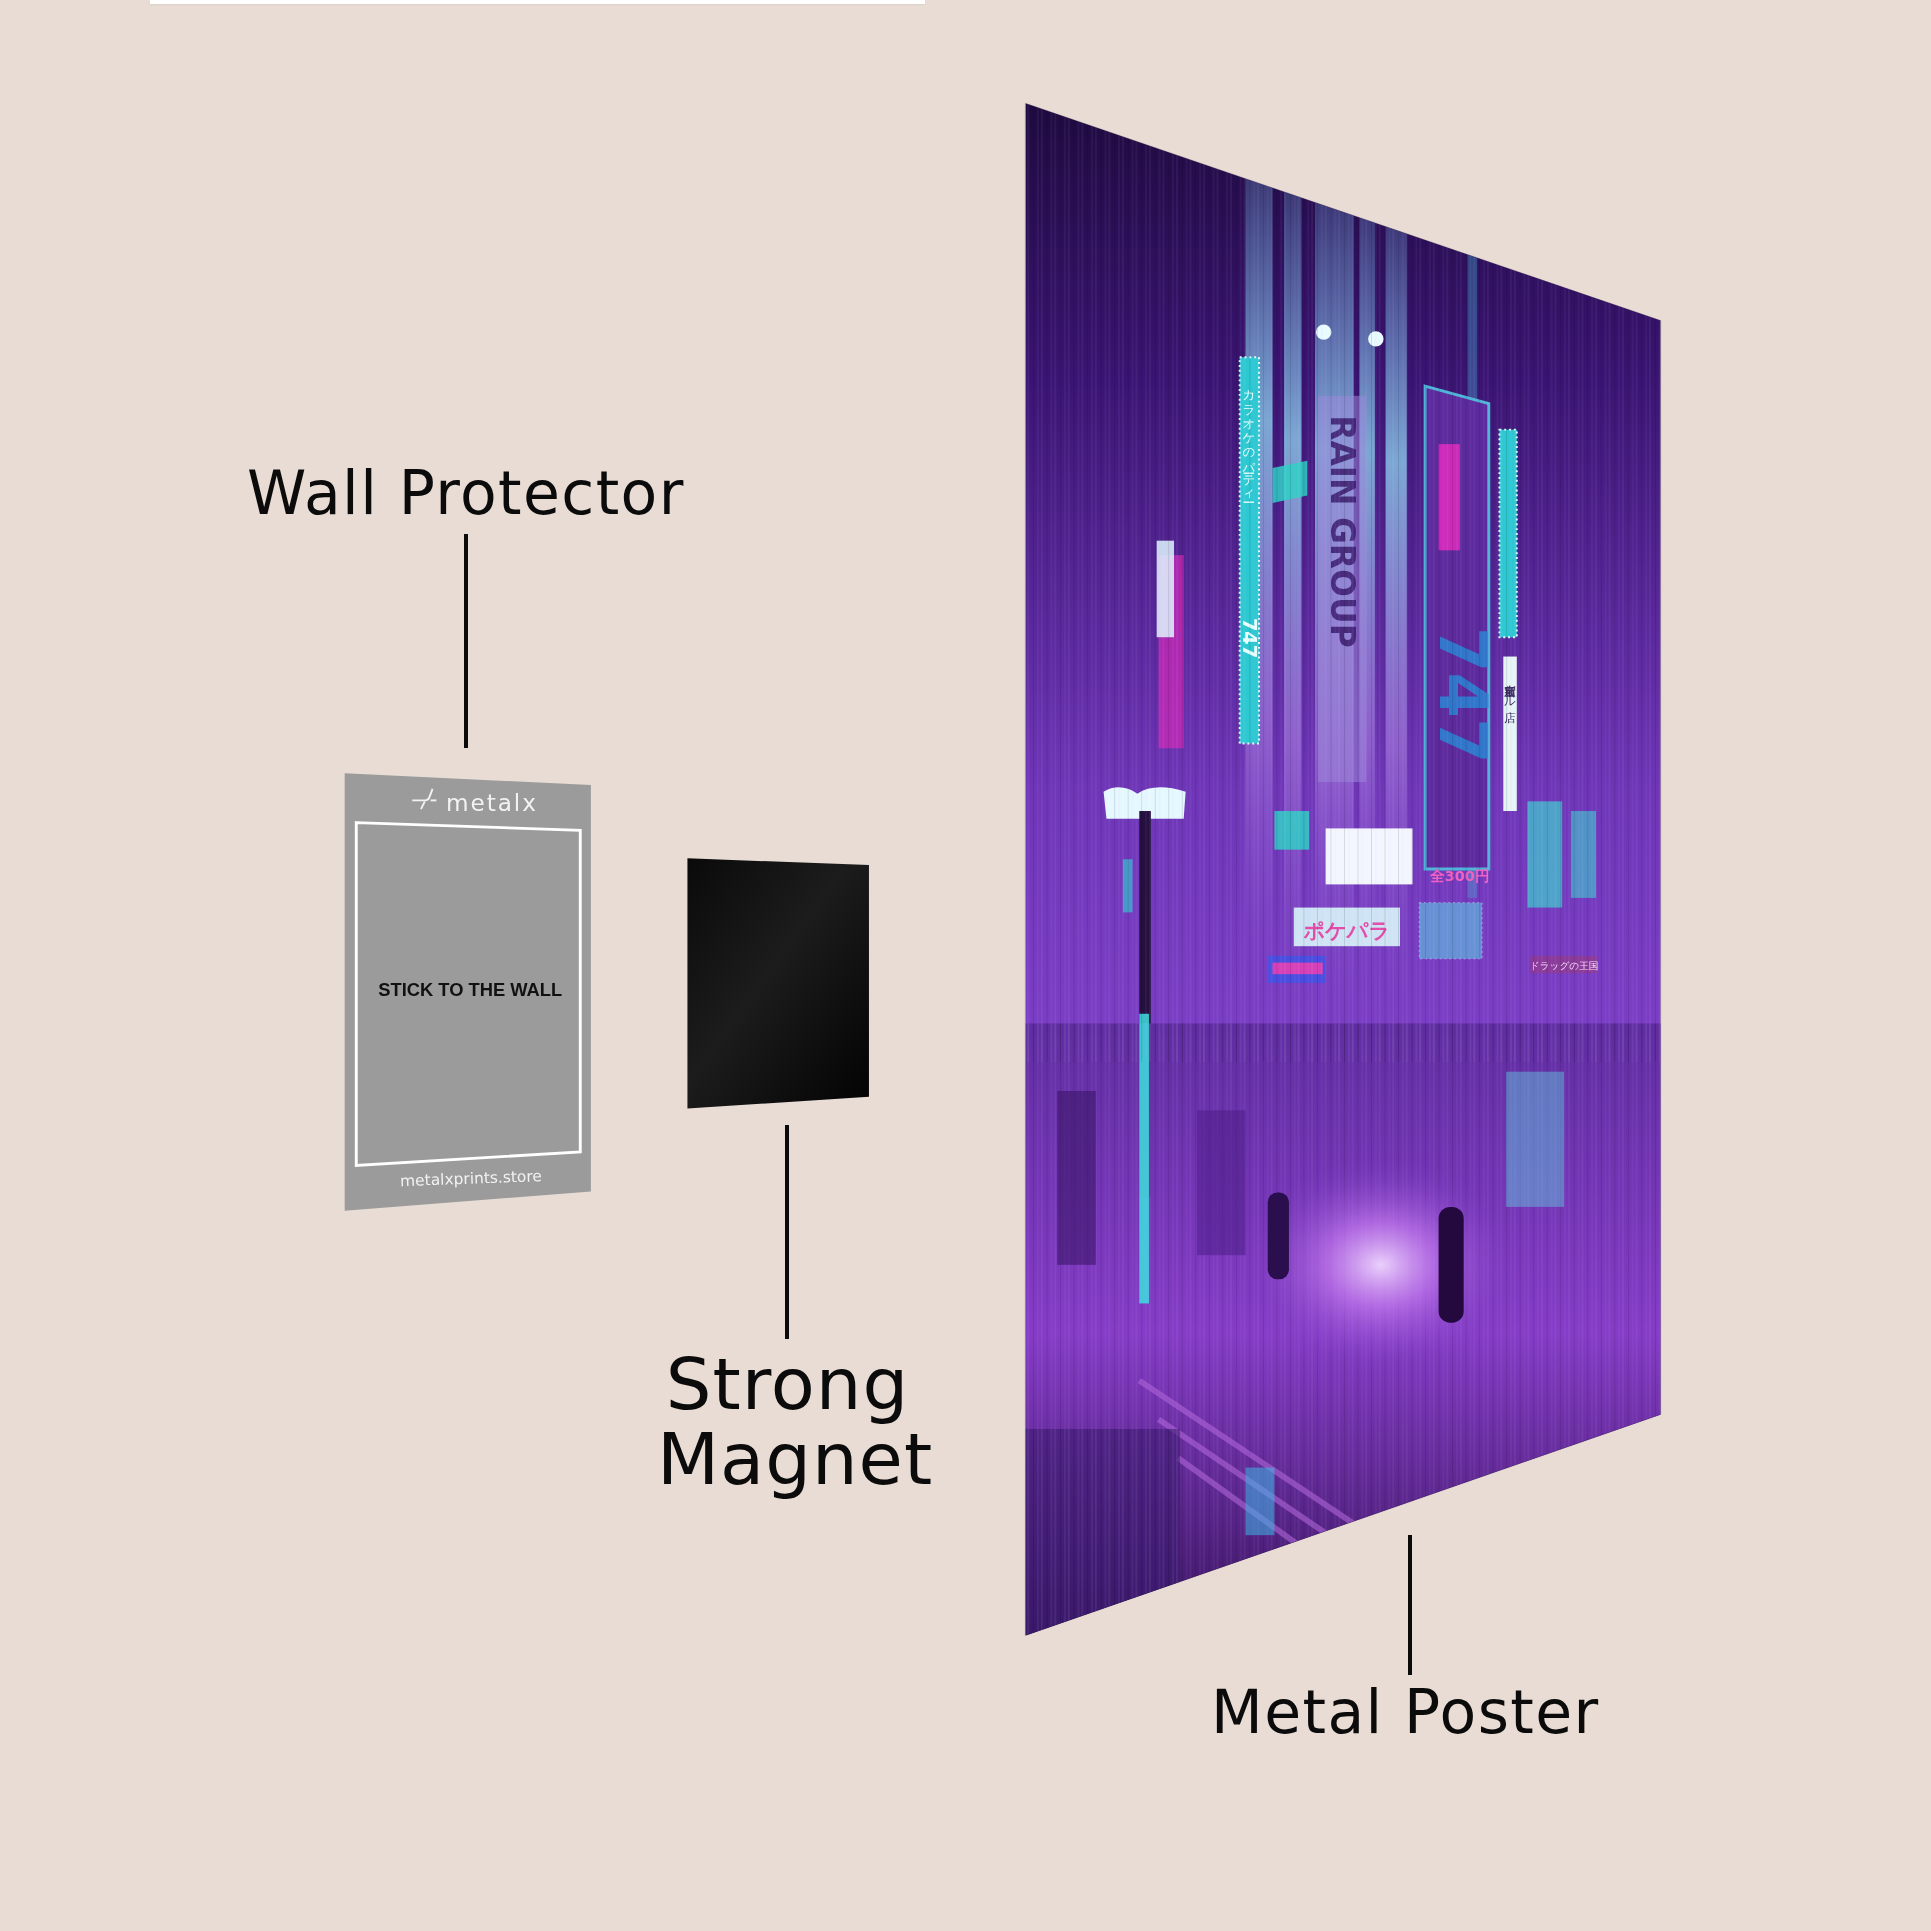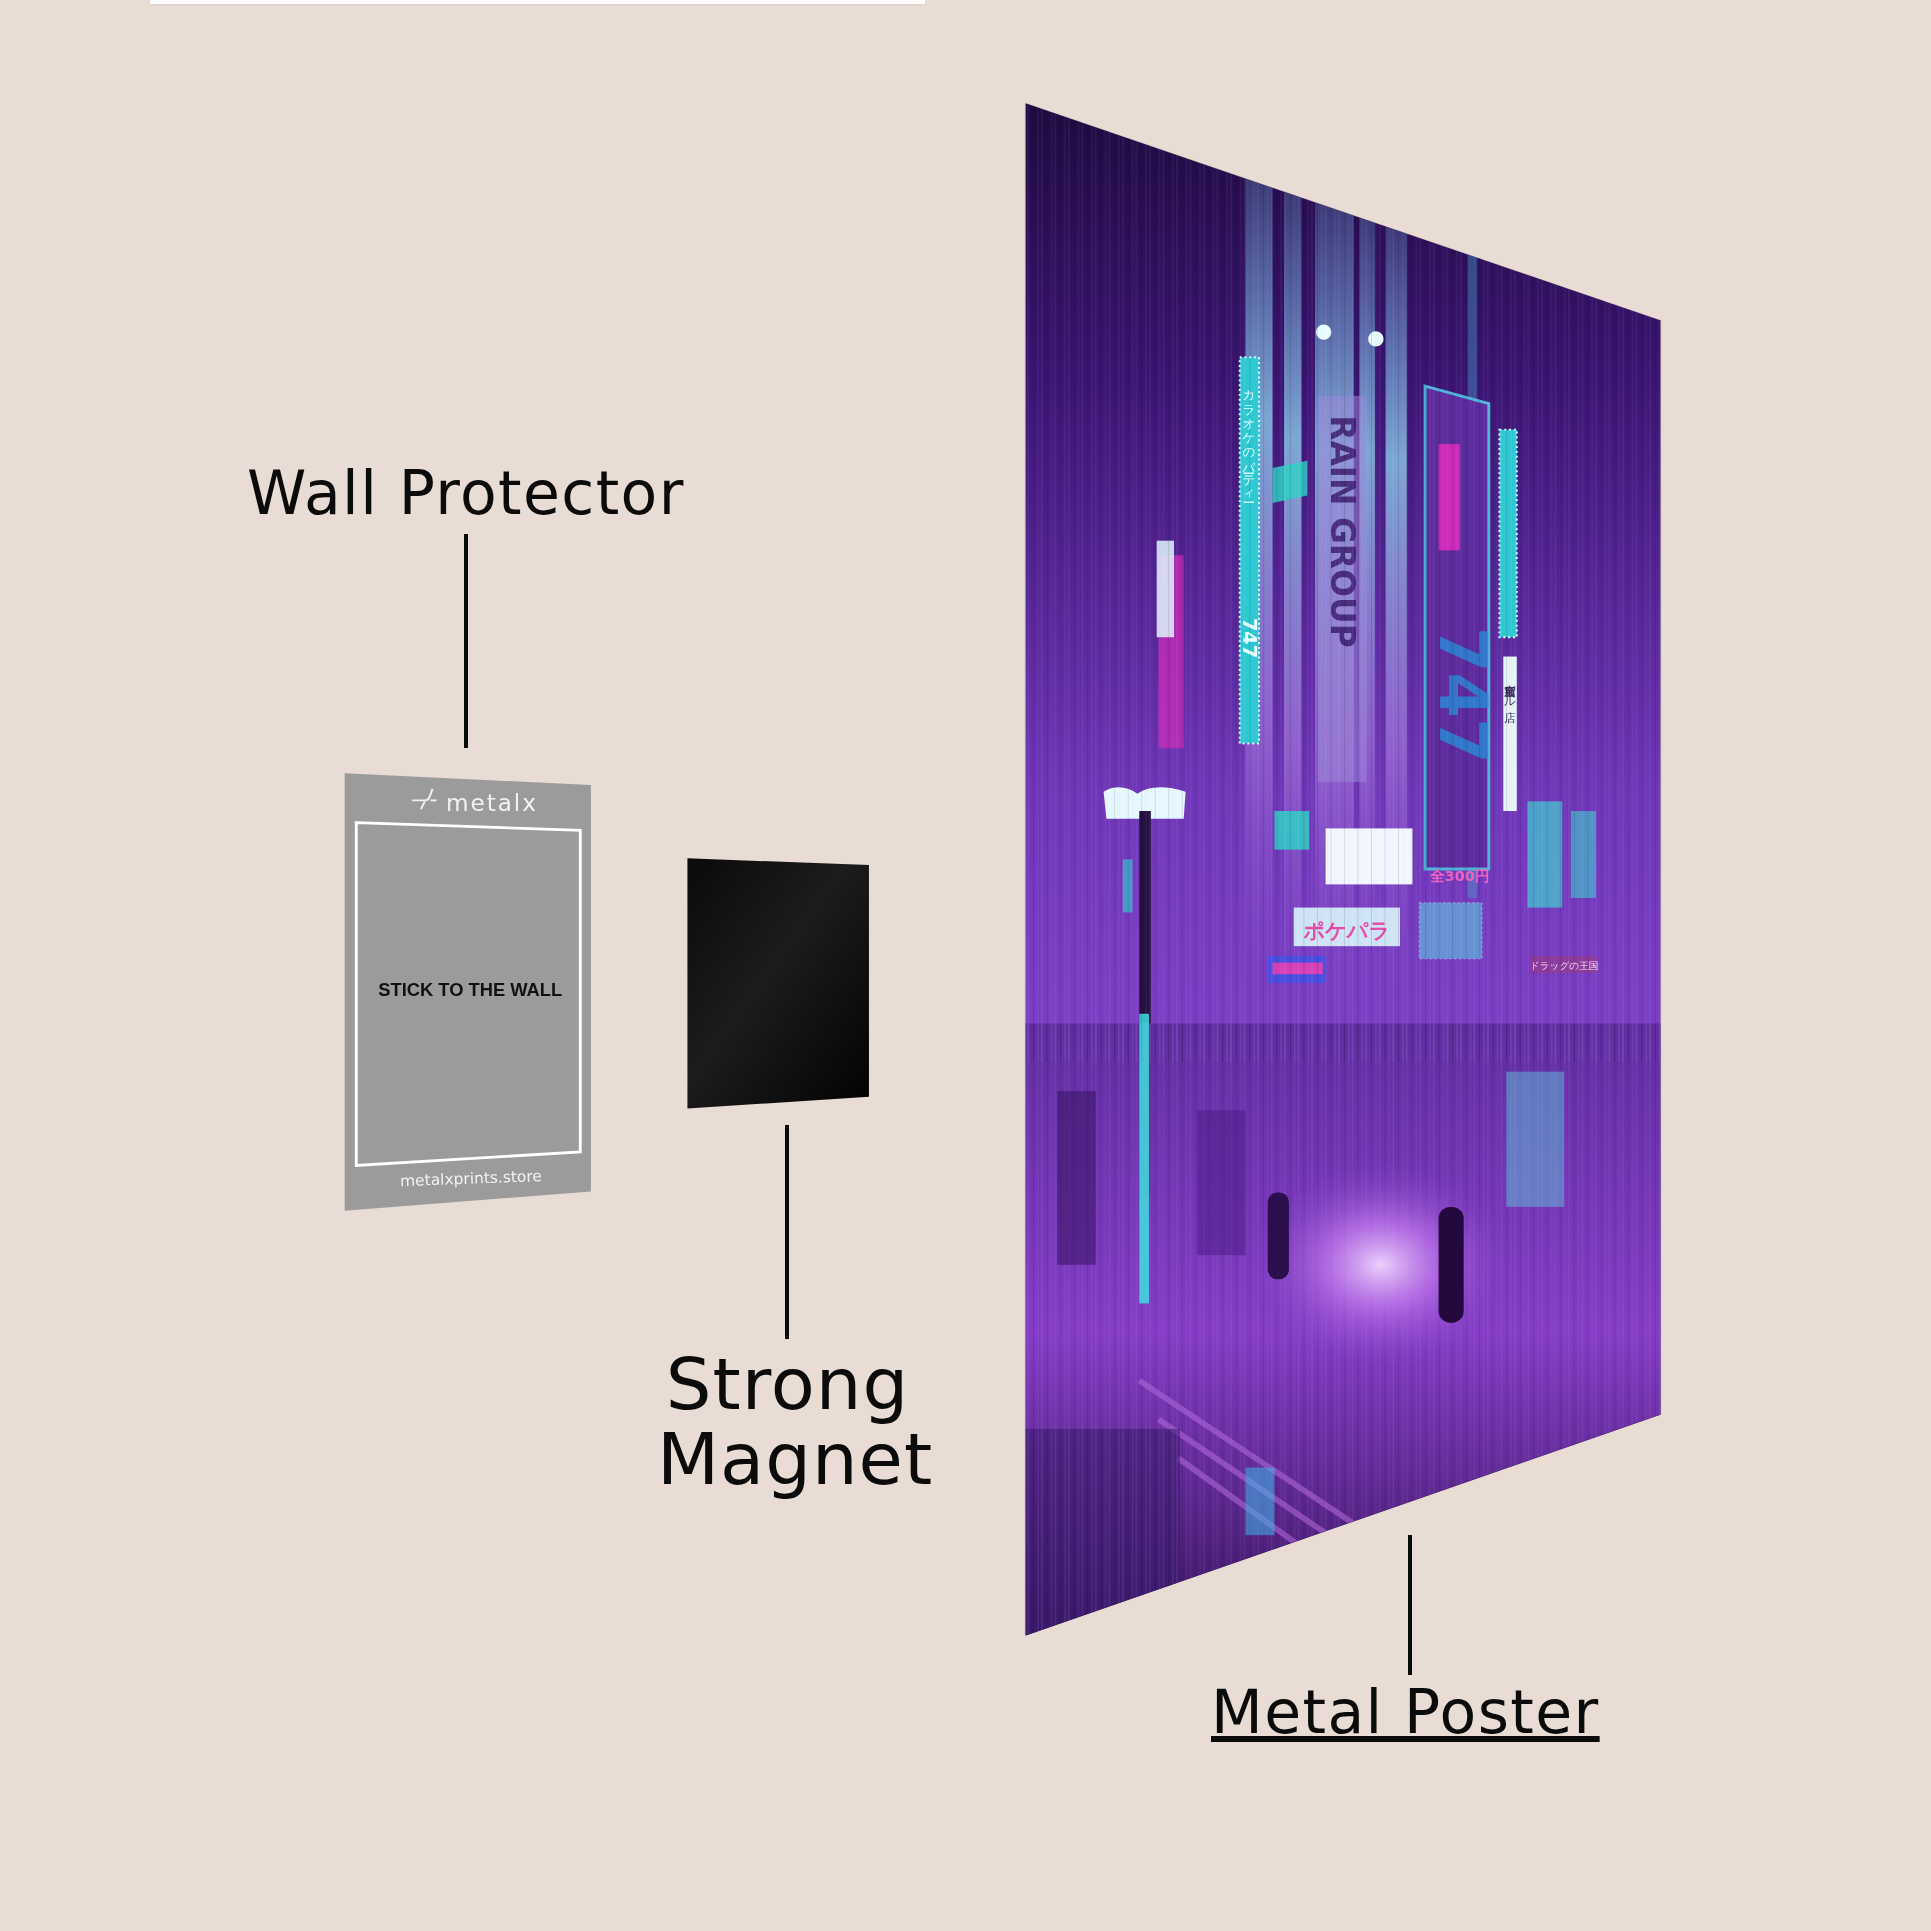--- a/index.html
+++ b/index.html
@@ -11,21 +11,21 @@
   .top-strip {
     position: absolute; left: 150px; top: 0; width: 775px; height: 3.9px;
     background: #FFFFFF; box-shadow: 0 1px 1.9px rgba(0,0,0,0.06);
   }
   .label {
     position: absolute; color: #0B0B0B; font-weight: 400;
     letter-spacing: 1px; white-space: nowrap; line-height: 1;
   }
   .label-wall { left: 247px; top: 463px; font-size: 60px; letter-spacing: 1.4px; }
   .label-magnet { left: 657px; top: 1347px; width: 261px; text-align: center; font-size: 72px; line-height: 75px; white-space: normal; }
-  .label-poster { left: 1211px; top: 1682px; font-size: 60px; letter-spacing: 1.4px; text-decoration: underline; }
+  .label-poster { left: 1211px; top: 1682px; font-size: 60px; letter-spacing: 1.4px; }
   .leader { position: absolute; width: 3.9px; background: #0B0B0B; }
   .leader-wall { left: 464px; top: 534px; height: 214px; }
   .leader-magnet { left: 785px; top: 1125px; height: 214px; }
   .leader-poster { left: 1408px; top: 1535px; height: 140px; }
   svg { position: absolute; left: 0; top: 0; }
 </style>
 </head>
 <body>
 
 <div class="top-strip"></div>

